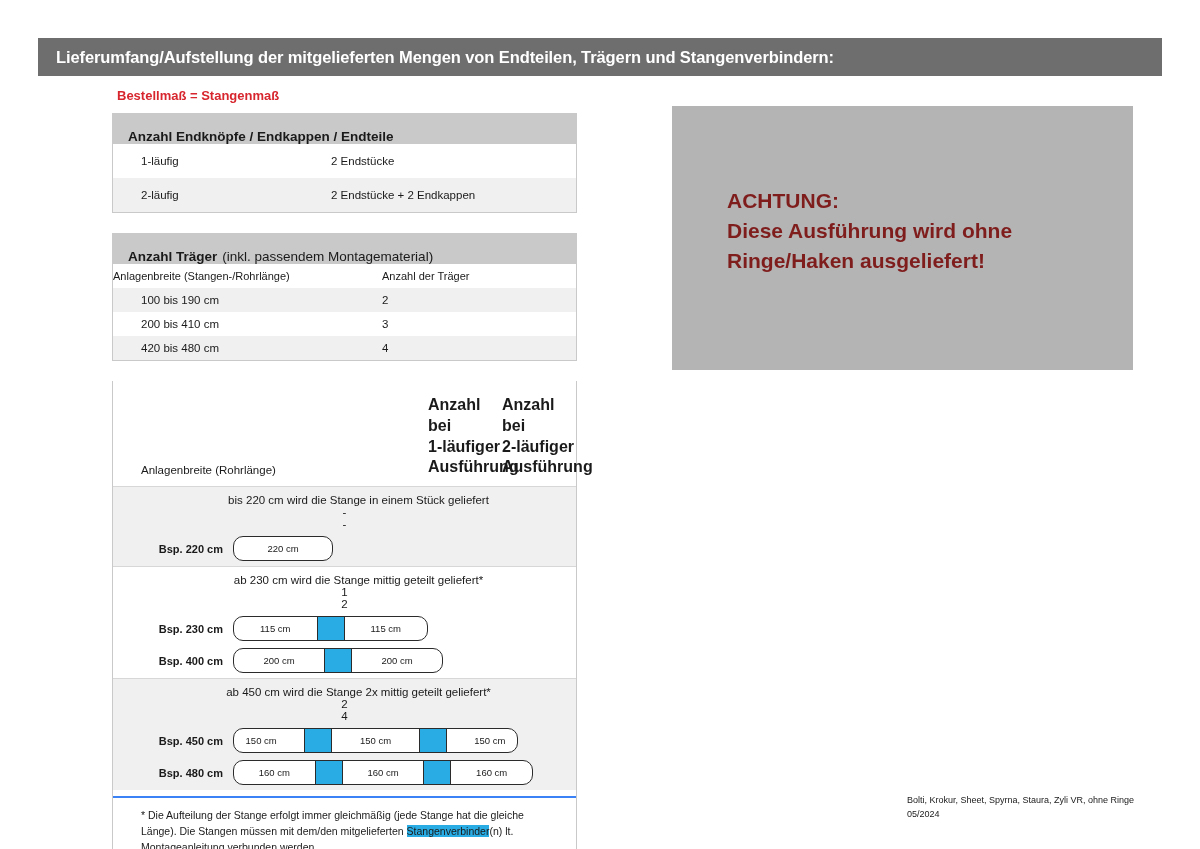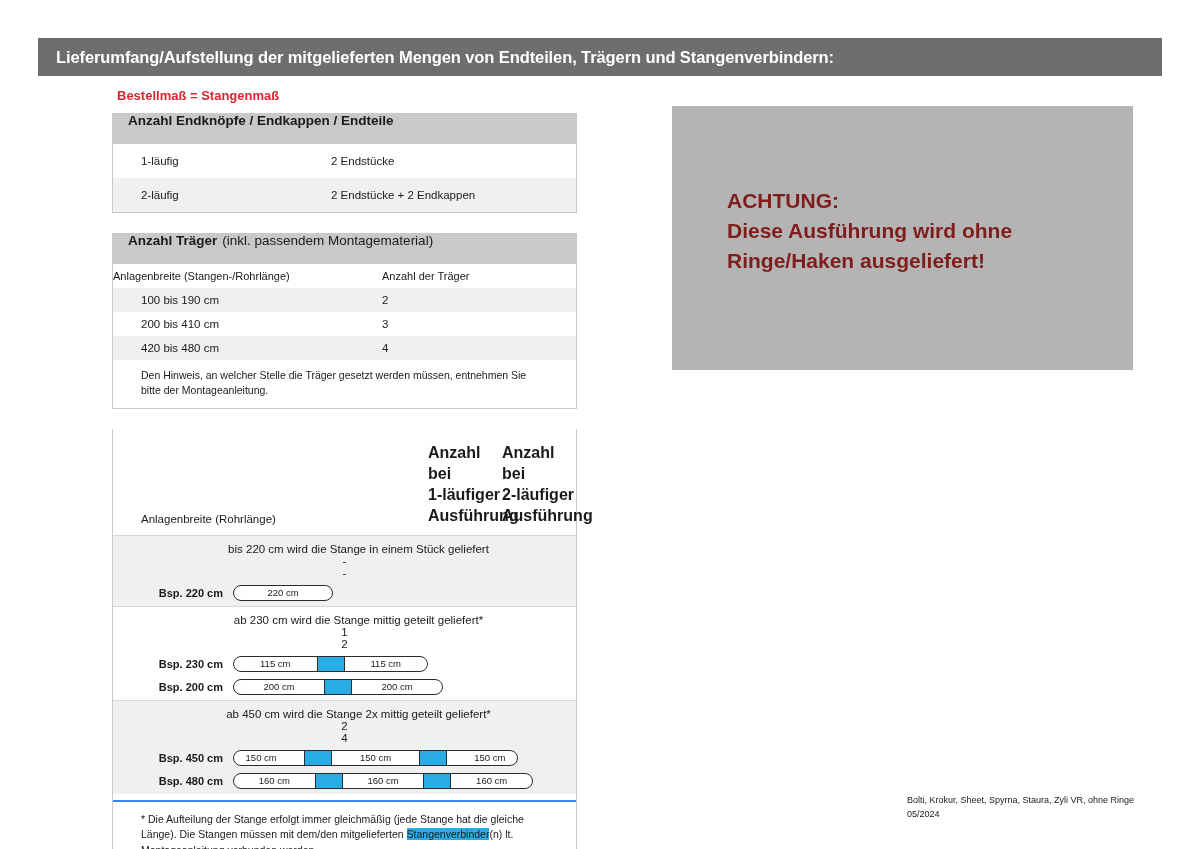--- a/index.html
+++ b/index.html
@@ -59,21 +59,21 @@
   }
 
   .section {
     margin-bottom: 20px;
   }
 
   .section-head {
     background: #c9c9c9;
     height: 31px;
     display: flex;
-    align-items: flex-start;
+    align-items: flex-end;
     padding-left: 16px;
     box-sizing: border-box;
   }
   .section-head .t-bold {
     font-weight: bold;
     font-size: 13.5px;
     color: #1a1a1a;
   }
   .section-head .t-light {
     font-weight: normal;
@@ -181,21 +181,21 @@
   .bsp-label {
     width: 110px;
     text-align: right;
     padding-right: 10px;
     font-size: 11px;
     font-weight: bold;
   }
 
   
   .rod {
-    height: 16px;
+    height: 25px;
     border: 1px solid #2b2b2b;
     border-radius: 10px;
     display: flex;
     align-items: stretch;
     overflow: hidden;
     background: #ffffff;
     box-sizing: border-box;
   }
   .rod .seg {
     display: flex;
@@ -310,21 +310,20 @@
             <tr>
               <td class="c1">200 bis 410 cm</td>
               <td class="col-num">3</td>
             </tr>
             <tr class="shaded">
               <td class="c1">420 bis 480 cm</td>
               <td class="col-num">4</td>
             </tr>
           </tbody>
         </table>
-        <div class="traeger-note">Den Hinweis, an welcher Stelle die Träger gesetzt werden müssen, entnehmen Sie bitte der Montageanleitung.</div>
       </div>
     </div>
 
     <div class="section">
       <div class="sv-body">
 
         <div class="sv-head-row">
           <div class="sv-head-left">Anlagenbreite (Rohrlänge)</div>
           <div class="sv-head-col" style="white-space:pre-line">Anzahl bei
 1-läufiger
@@ -356,21 +355,21 @@
               </div>
               <div class="bsp-row">
                 <div class="bsp-label">Bsp. 230 cm</div>
                 <div class="rod" style="width: 195px;">
                   <div class="seg" style="width: 84px;">115 cm</div>
                   <div class="seg conn"></div>
                   <div class="seg" style="width: 84px;">115 cm</div>
                 </div>
               </div>
               <div class="bsp-row">
-                <div class="bsp-label">Bsp. 200 cm</div>
+                <div class="bsp-label">Bsp. 400 cm</div>
                 <div class="rod" style="width: 210px;">
                   <div class="seg" style="width: 91px;">200 cm</div>
                   <div class="seg conn"></div>
                   <div class="seg" style="width: 91px;">200 cm</div>
                 </div>
               </div>
             </div>
             <div class="sv-group shaded">
               <div class="sv-grouprow">
                 <div class="sv-grouplabel">ab 450 cm wird die Stange 2x mittig geteilt geliefert*</div>

